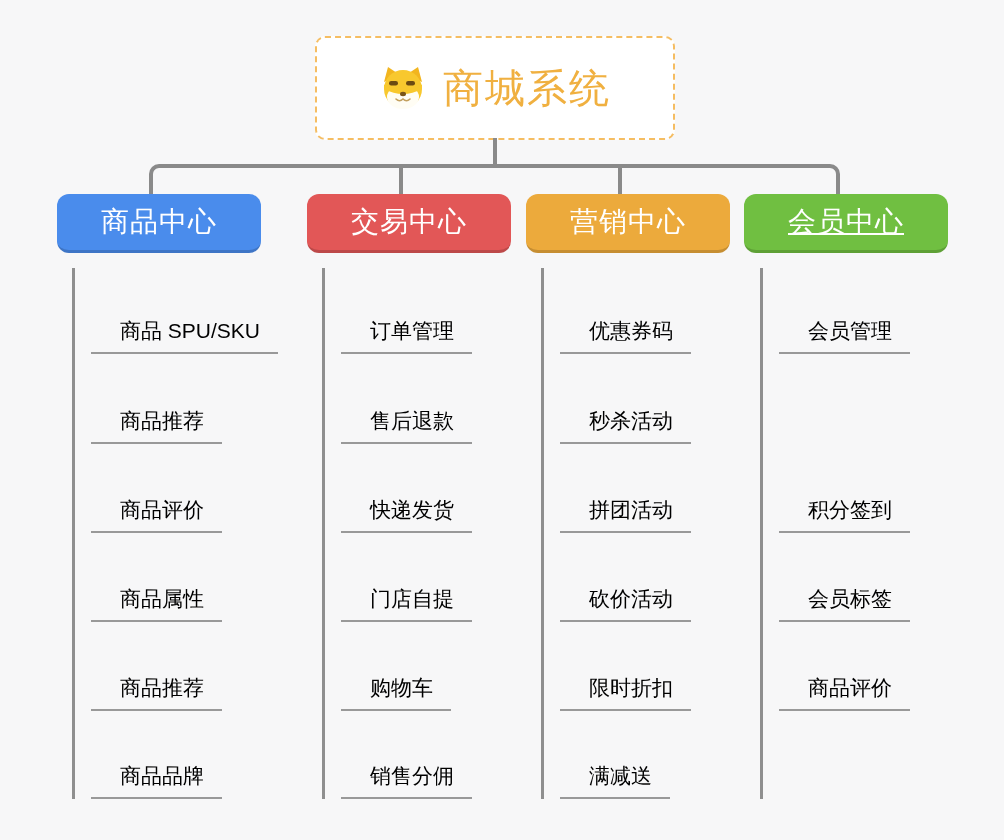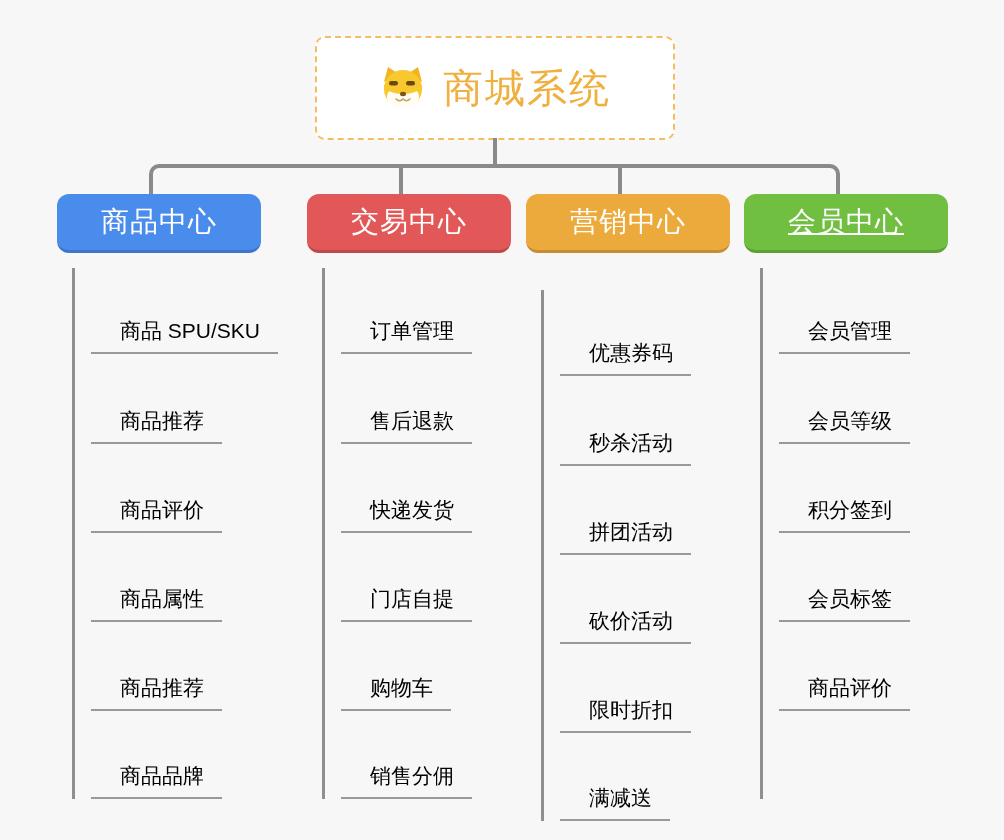--- a/index.html
+++ b/index.html
@@ -33,21 +33,21 @@
   .branch-node {
     position:absolute; top:194px; width:204px; height:59px;
     border-radius:12px; border-bottom:3px solid rgba(0,0,0,0.16);
     display:flex; align-items:center; justify-content:center;
     color:#ffffff; font-size:28px; letter-spacing:1px; white-space:nowrap;
   }
   .bn1 { left:57px; }  .bn2 { left:307px; }  .bn3 { left:526px;justify-content:center; }  .bn4 { left:744px; }
 
   
   .column { position:absolute; top:268px; height:531px; width:240px; border-left:3px solid #8f8f8f; }
-  .col1 { left:72px; } .col2 { left:322px; } .col3 { left:541px;margin-top:22px; } .col4 { left:760px; }
+  .col1 { left:72px; } .col2 { left:322px; } .col3 { left:541px; } .col4 { left:760px; }
   .leaf {
     position:absolute; left:16px; width:max-content;
     font-size:21px; line-height:26px; color:#000000; white-space:nowrap;
     padding:0 18px 8px 29px; border-bottom:2px solid #999999;
   }
   .r0 { top:50px; } .r1 { top:140px; } .r2 { top:229px; }
   .r3 { top:318px; } .r4 { top:407px; } .r5 { top:495px; }
 </style>
 </head>
 <body>
@@ -113,19 +113,18 @@
     <div class="leaf r0">优惠券码</div>
     <div class="leaf r1">秒杀活动</div>
     <div class="leaf r2">拼团活动</div>
     <div class="leaf r3">砍价活动</div>
     <div class="leaf r4">限时折扣</div>
     <div class="leaf r5">满减送</div>
   </div>
 
   <div class="column col4">
     <div class="leaf r0">会员管理</div>
-    <div class="leaf r1">会员等级</div>
     <div class="leaf r2">积分签到</div>
     <div class="leaf r3">会员标签</div>
     <div class="leaf r4">商品评价</div>
   </div>
 
 </div>
 
 </body></html>

